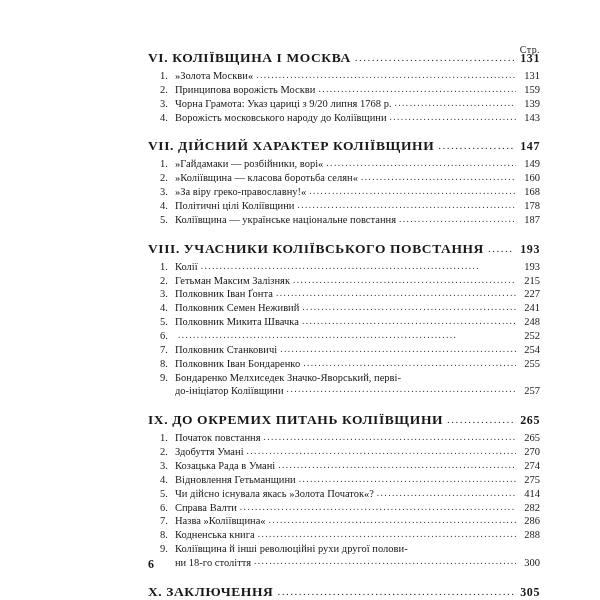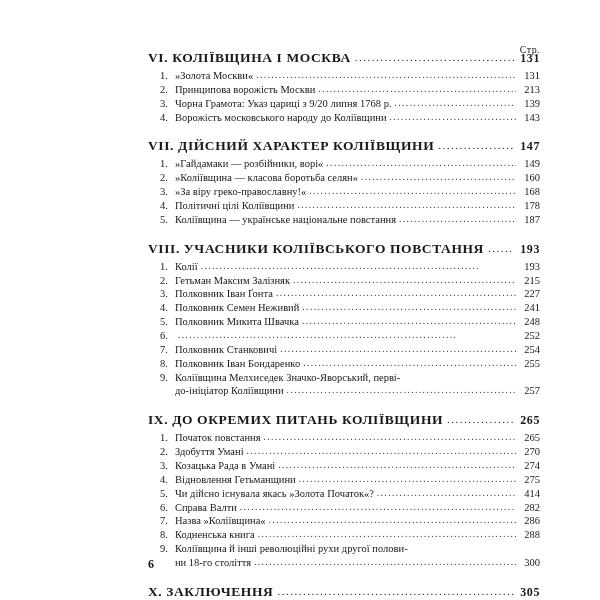--- a/index.html
+++ b/index.html
@@ -88,21 +88,21 @@
     position: relative;
     top: -1px;
   }
   .sub-row .page-no {
     min-width: 24px;
     text-align: right;
     font-size: 10.5px;
   }
   .sub-cont {
     display: flex;
-    align-items: center;
+    align-items: flex-start;
     font-size: 10.5px;
     line-height: 1.32;
     padding-left: 15px;
   }
   .sub-cont .title {
     white-space: nowrap;
   }
   .sub-cont .dots {
     flex: 1 1 auto;
     overflow: hidden;
@@ -144,21 +144,21 @@
         <div class="sub-row">
           <span class="num">1.</span>
           <span class="title">»Золота Москви«</span>
           <span class="dots">..........................................................................</span>
           <span class="page-no">131</span>
         </div>
         <div class="sub-row">
           <span class="num">2.</span>
           <span class="title">Принципова ворожість Москви</span>
           <span class="dots">..........................................................................</span>
-          <span class="page-no">213</span>
+          <span class="page-no">159</span>
         </div>
         <div class="sub-row">
           <span class="num">3.</span>
           <span class="title">Чорна Грамота: Указ цариці з 9/20 липня 1768 р.</span>
           <span class="dots">..........................................................................</span>
           <span class="page-no">139</span>
         </div>
         <div class="sub-row">
           <span class="num">4.</span>
           <span class="title">Ворожість московського народу до Коліївщини</span>
@@ -257,21 +257,21 @@
           <span class="page-no">254</span>
         </div>
         <div class="sub-row">
           <span class="num">8.</span>
           <span class="title">Полковник Іван Бондаренко</span>
           <span class="dots">..........................................................................</span>
           <span class="page-no">255</span>
         </div>
         <div class="sub-row">
           <span class="num">9.</span>
-          <span class="title">Коліївщина Мелхиседек Значко-Яворський, пер­ві-</span>
+          <span class="title">Бондаренко Мелхиседек Значко-Яворський, пер­ві-</span>
         </div>
         <div class="sub-cont">
           <span class="title">до-ініціатор Коліївщини</span>
           <span class="dots">..........................................................................</span>
           <span class="page-no">257</span>
         </div>
       </div>
     </div>
 
     <div class="chapter">

